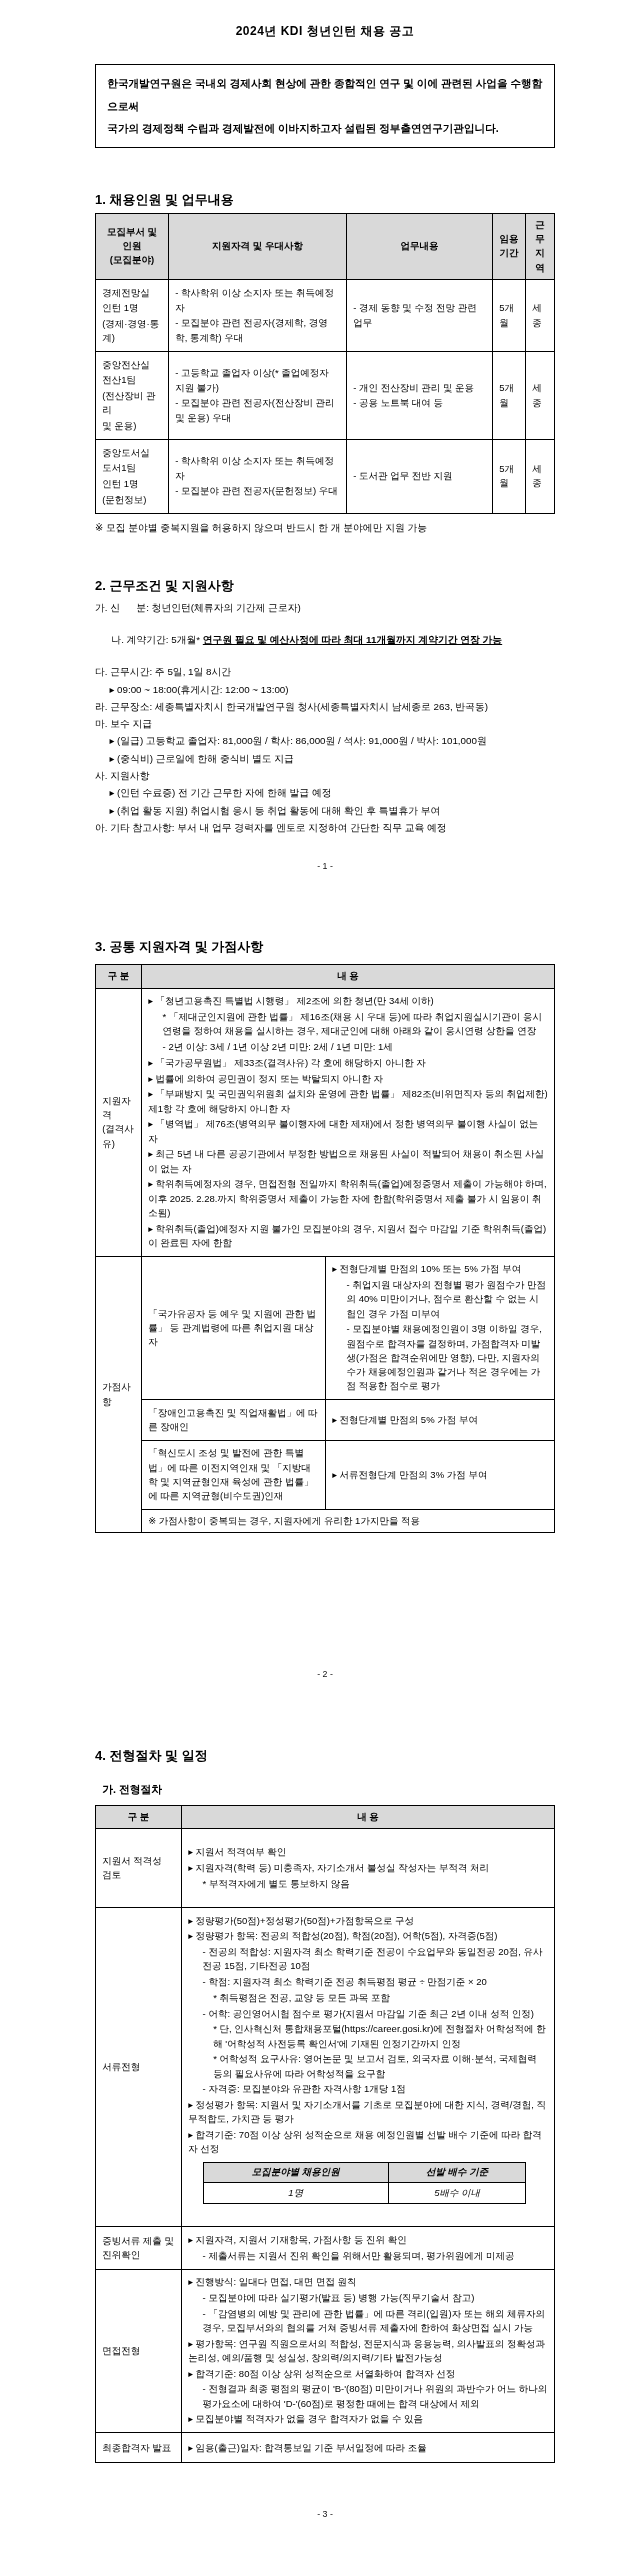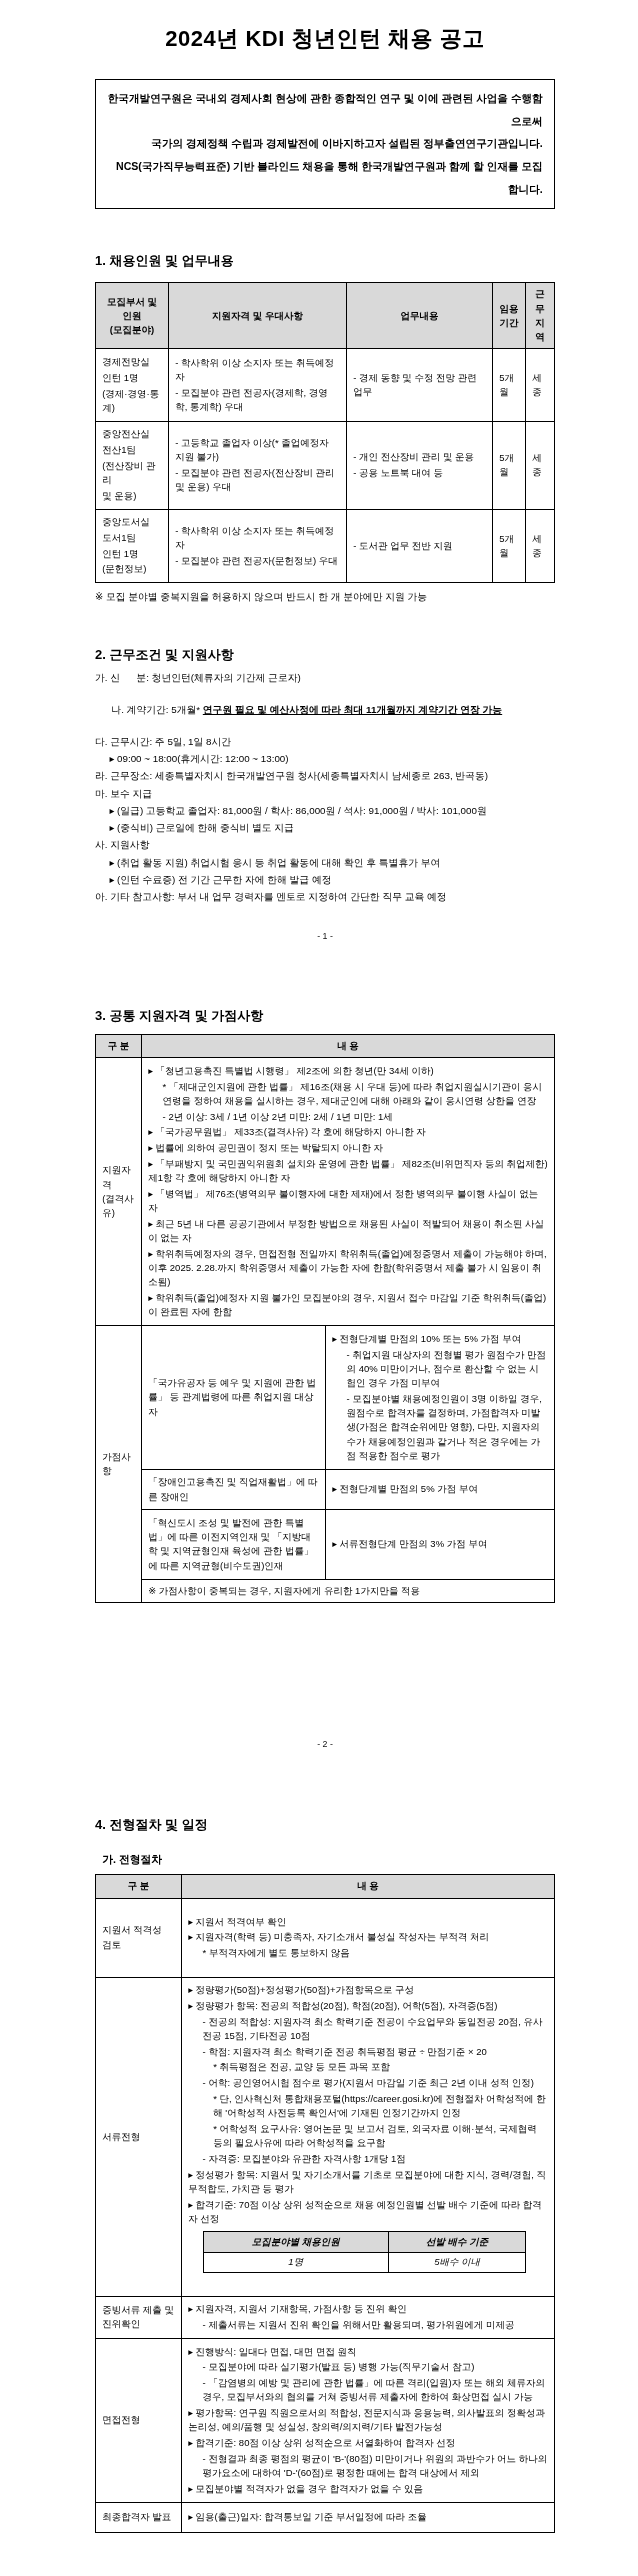--- a/index.html
+++ b/index.html
@@ -1,19 +1,19 @@
 <!DOCTYPE html>
 <html style="font-size:8.2px"><head>
 <meta charset="utf-8">
 <style>
   html,body{margin:0;padding:0;background:#fff;color:#000;}
   body{width:638px;min-height:3955px;font-family:"Liberation Sans","DejaVu Sans",sans-serif;font-size:9.8px;line-height:1.5;}
   .content{width:460px;margin-left:95px;}
-  .doc-title{font-size:22px;font-weight:bold;text-align:center;letter-spacing:0.5px;padding-top:21.6px;}
-  .intro-box{border:1px solid #000;margin-top:24px;padding:7.2px 11.3px;text-align:right;font-weight:bold;font-size:10.6px;line-height:2.15;}
+  .doc-title{font-size:12px;font-weight:bold;text-align:center;letter-spacing:0.5px;padding-top:21.6px;}
+  .intro-box{border:1px solid #000;margin-top:24px;padding:7.2px 11.3px;text-align:left;font-weight:bold;font-size:10.6px;line-height:2.15;}
   .sec-h{font-size:13px;font-weight:bold;}
   .sub-h{font-size:10.8px;font-weight:bold;}
   .line{white-space:pre-wrap;margin:2.6px 0;}
   .ind1{padding-left:14.4px;}
   .ind2{padding-left:25px;}
   .note{white-space:pre-wrap;}
   .pagenum{text-align:center;font-size:8.8px;color:#111;}
   table{border-collapse:collapse;width:100%;font-size:9.5px;}
   .dtable{border-top:1.5px solid #000;border-bottom:1.5px solid #000;}
   .dtable th,.dtable td{border:0.5px solid #000;padding:4.1px 6.2px;vertical-align:middle;}
@@ -31,26 +31,25 @@
 <body>
 
 <div class="content">
 
   <div class="doc-title">2024년 KDI 청년인턴 채용 공고</div>
 
   <div class="intro-box">
 
   <div>한국개발연구원은 국내외 경제사회 현상에 관한 종합적인 연구 및 이에 관련된 사업을 수행함으로써</div>
       <div>국가의 경제정책 수립과 경제발전에 이바지하고자 설립된 정부출연연구기관입니다.</div>
-      <div>NCS(국가직무능력표준) 기반 블라인드 채용을 통해 한국개발연구원과 함께 할 인재를 모집합니다.</div>
     </div>
 
   <div class="sec-h" style="margin-top:42px">1. 채용인원 및 업무내용</div>
 
-  <table class="dtable" style="margin-top:12px">
+  <table class="dtable" style="margin-top:3px">
     <colgroup>
         <col style="width:73px">
         <col style="width:178px">
         <col style="width:146px">
         <col style="width:33px">
         <col style="width:29px">
       </colgroup>
     <thead>
       <tr>
         <th>모집부서 및
@@ -129,22 +128,22 @@
     </div>
     <div>
 
     <div class="line">다. 근무시간: 주 5일, 1일 8시간</div>
         <div class="line ind1">▸ 09:00 ~ 18:00(휴게시간: 12:00 ~ 13:00)</div>
         <div class="line">라. 근무장소: 세종특별자치시 한국개발연구원 청사(세종특별자치시 남세종로 263, 반곡동)</div>
         <div class="line">마. 보수 지급</div>
         <div class="line ind1">▸ (일급) 고등학교 졸업자: 81,000원 / 학사: 86,000원 / 석사: 91,000원 / 박사: 101,000원</div>
         <div class="line ind1">▸ (중식비) 근로일에 한해 중식비 별도 지급</div>
         <div class="line">사. 지원사항</div>
+        <div class="line ind1">▸ (인턴 수료증) 전 기간 근무한 자에 한해 발급 예정</div>
         <div class="line ind1">▸ (취업 활동 지원) 취업시험 응시 등 취업 활동에 대해 확인 후 특별휴가 부여</div>
-        <div class="line ind1">▸ (인턴 수료증) 전 기간 근무한 자에 한해 발급 예정</div>
         <div class="line">아. 기타 참고사항: 부서 내 업무 경력자를 멘토로 지정하여 간단한 직무 교육 예정</div>
       </div>
   </div>
 
   <div class="pagenum" style="margin-top:25px">- 1 -</div>
 
   <div class="sec-h" style="margin-top:63px">3. 공통 지원자격 및 가점사항</div>
 
   <table class="dtable" style="margin-top:8.2px">
     <colgroup>

